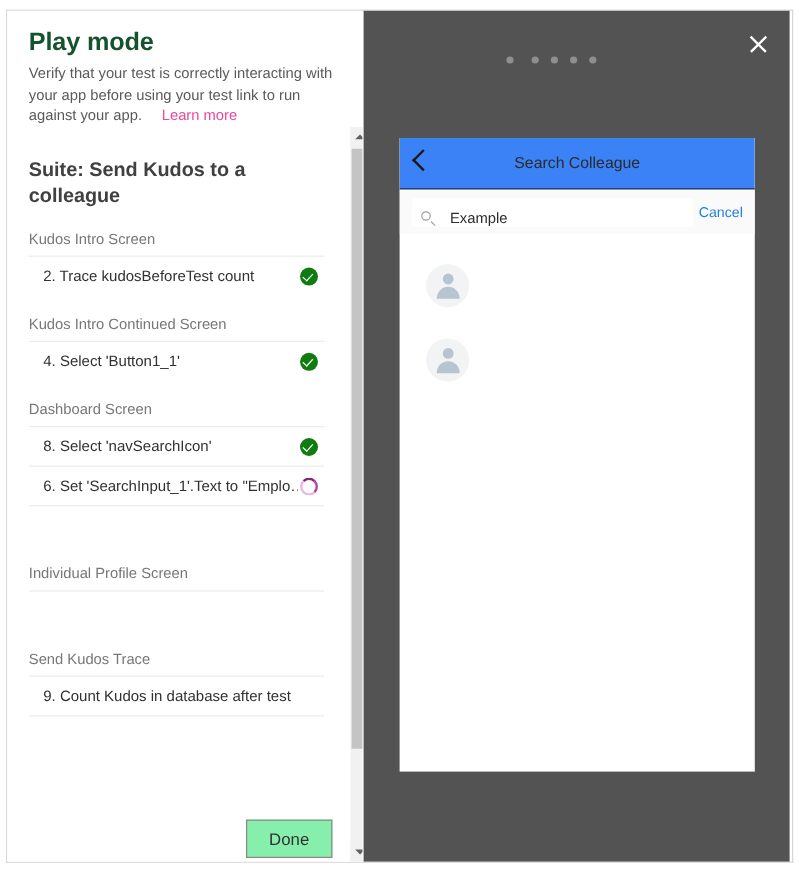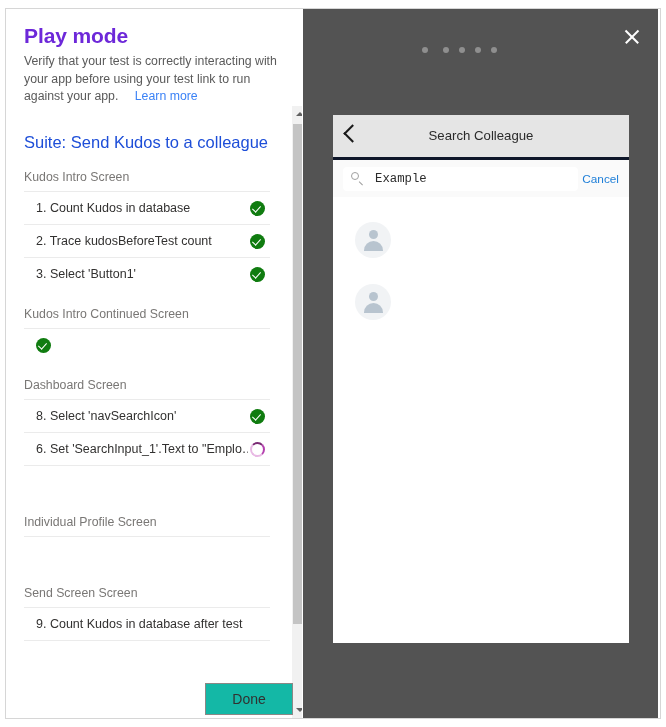--- a/index.html
+++ b/index.html
@@ -58,34 +58,34 @@
     background: #ffffff;
     overflow: hidden;
   }
 
   .panel-head {
     padding: 14px 18px 0 18px;
   }
   .panel-title {
     font-size: 21px;
     font-weight: 600;
-    color: #6d28d9;
+    color: #14532d;
     letter-spacing: -0.1px;
     margin: 0 0 5px 0;
     line-height: 1.2;
   }
   .panel-sub {
     font-size: 12.3px;
     color: #5a5a5a;
     line-height: 17.5px;
     margin: 0;
     width: 262px;
   }
   .learn-more {
-    color: #3b82f6;
+    color: #ec4899;
     text-decoration: none;
     cursor: pointer;
     padding-left: 13px;
   }
 
   
   .list-scroll-region {
     position: absolute;
     left: 0; top: 103px;
     width: 296px;
@@ -94,22 +94,22 @@
   }
   .list-inner {
     position: absolute;
     left: 0; top: 0;
     width: 282px;
     padding: 0 0 0 0;
   }
 
   .suite-title {
     font-size: 16.5px;
-    font-weight: 400;
-    color: #1d4ed8;
+    font-weight: 700;
+    color: #404040;
     padding: 20px 18px 0 18px;
     line-height: 1.3;
   }
   .case-title {
     font-size: 14.5px;
     color: #3b3a39;
     padding: 15px 18px 0 18px;
     line-height: 1.3;
   }
 
@@ -218,23 +218,23 @@
     width: 14px;
     height: 500px;
     background: #c4c4c4;
   }
 
   
   .done-button {
     position: absolute;
     left: 199px;
     top: 674px;
-    width: 88px;
+    width: 72px;
     height: 32px;
-    background: #14b8a6;
+    background: #86efac;
     border: 1px solid #8a8886;
     font-size: 14px;
     color: #323130;
     font-family: "Liberation Sans", sans-serif;
     cursor: pointer;
     display: flex;
     align-items: center;
     justify-content: center;
     box-sizing: border-box;
   }
@@ -285,22 +285,22 @@
     left: 30px;
     top: 106px;
     width: 296px;
     height: 528px;
     background: #ffffff;
     overflow: hidden;
   }
   .phone-header {
     position: relative;
     height: 42px;
-    background: #e5e5e5;
-    border-bottom: 3px solid #0f172a;
+    background: #3b82f6;
+    border-bottom: 1px solid #0f172a;
   }
   .back-chevron {
     position: absolute;
     left: 13px; top: 12px;
     width: 11px; height: 11px;
     border-left: 2.2px solid #1a1a1a;
     border-bottom: 2.2px solid #1a1a1a;
     transform: rotate(45deg);
     cursor: pointer;
   }
@@ -321,24 +321,23 @@
     align-items: center;
     padding: 0 10px;
     box-sizing: border-box;
   }
   .search-field {
     flex: 1;
     height: 24px;
     background: #ffffff;
     border-radius: 4px;
     display: flex;
-    align-items: center;
+    align-items: flex-end;
     padding: 0 8px;
     box-sizing: border-box;
-    font-family: Liberation Mono, monospace;
   }
   .mag {
     position: relative;
     width: 13px; height: 13px;
     flex: 0 0 13px;
     margin-right: 11px;
   }
   .mag::before {
     content: "";
     position: absolute;
@@ -416,39 +415,28 @@
       <div class="panel-title">Play mode</div>
       <div class="panel-sub"><span>Verify that your test is correctly interacting with your app before using your test link to run against your app. </span><a class="learn-more" href="#">Learn more</a></div>
     </div>
 
     <div class="list-scroll-region">
       <div class="list-inner">
         <div class="suite-title">Suite: Send Kudos to a colleague</div>
         <div id="groups-container">
             <div class="screen-group">Kudos Intro Screen</div>
             <div class="step-row">
-              <div class="step-label">1. Count Kudos in database</div>
-              <div class="step-status">
-                <div class="status-pass"></div>
-              </div>
-            </div>
-            <div class="step-row">
               <div class="step-label">2. Trace kudosBeforeTest count</div>
               <div class="step-status">
                 <div class="status-pass"></div>
               </div>
             </div>
-            <div class="step-row">
-              <div class="step-label">3. Select 'Button1'</div>
-              <div class="step-status">
-                <div class="status-pass"></div>
-              </div>
-            </div>
             <div class="screen-group">Kudos Intro Continued Screen</div>
             <div class="step-row">
+              <div class="step-label">4. Select 'Button1_1'</div>
               <div class="step-status">
                 <div class="status-pass"></div>
               </div>
             </div>
             <div class="screen-group">Dashboard Screen</div>
             <div class="step-row">
               <div class="step-label">8. Select 'navSearchIcon'</div>
               <div class="step-status">
                 <div class="status-pass"></div>
               </div>
@@ -459,21 +447,21 @@
                 <div class="status-running"></div>
               </div>
             </div>
             <div class="step-row">
               <div class="step-status"></div>
             </div>
             <div class="screen-group">Individual Profile Screen</div>
             <div class="step-row">
               <div class="step-status"></div>
             </div>
-            <div class="screen-group">Send Screen Screen</div>
+            <div class="screen-group">Send Kudos Trace</div>
             <div class="step-row">
               <div class="step-label">9. Count Kudos in database after test</div>
               <div class="step-status"></div>
             </div>
           </div>
       </div>
     </div>
 
     <div class="scrollbar">
       <div class="sb-arrow up">

